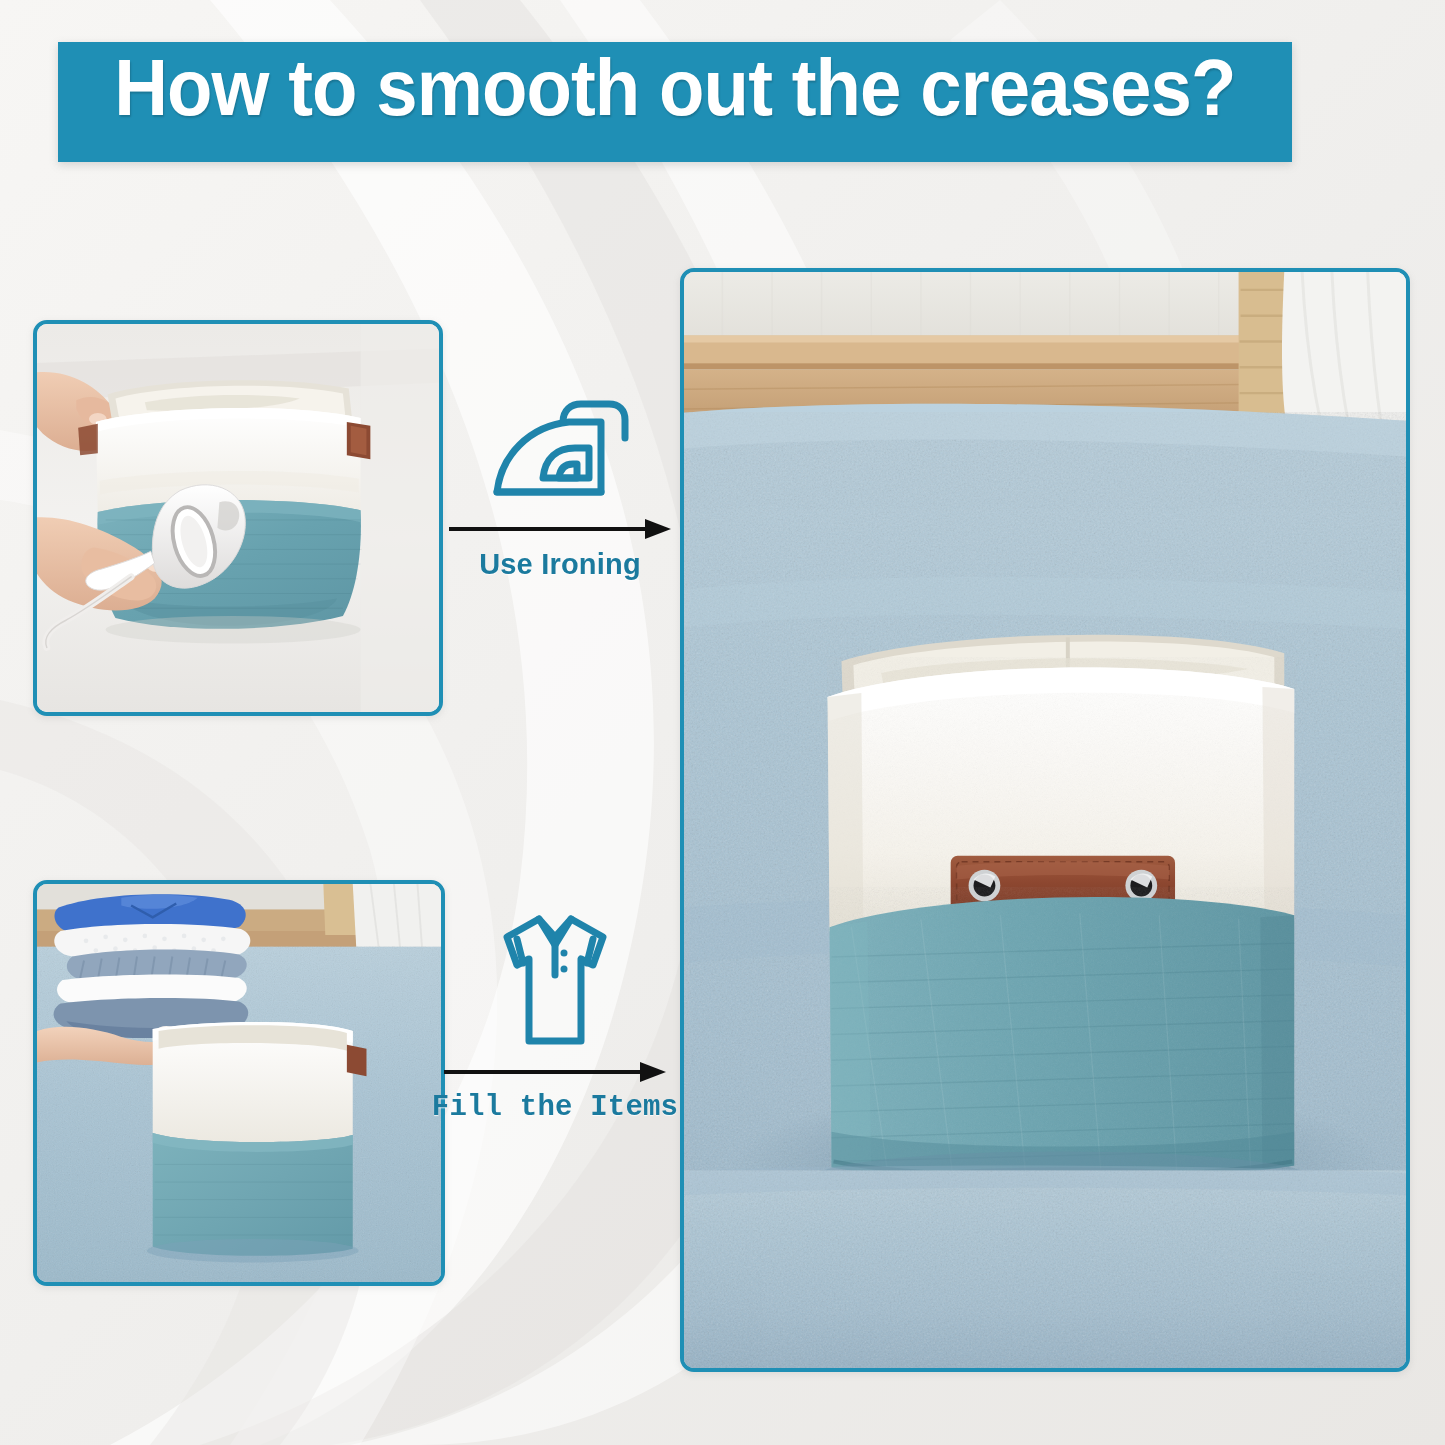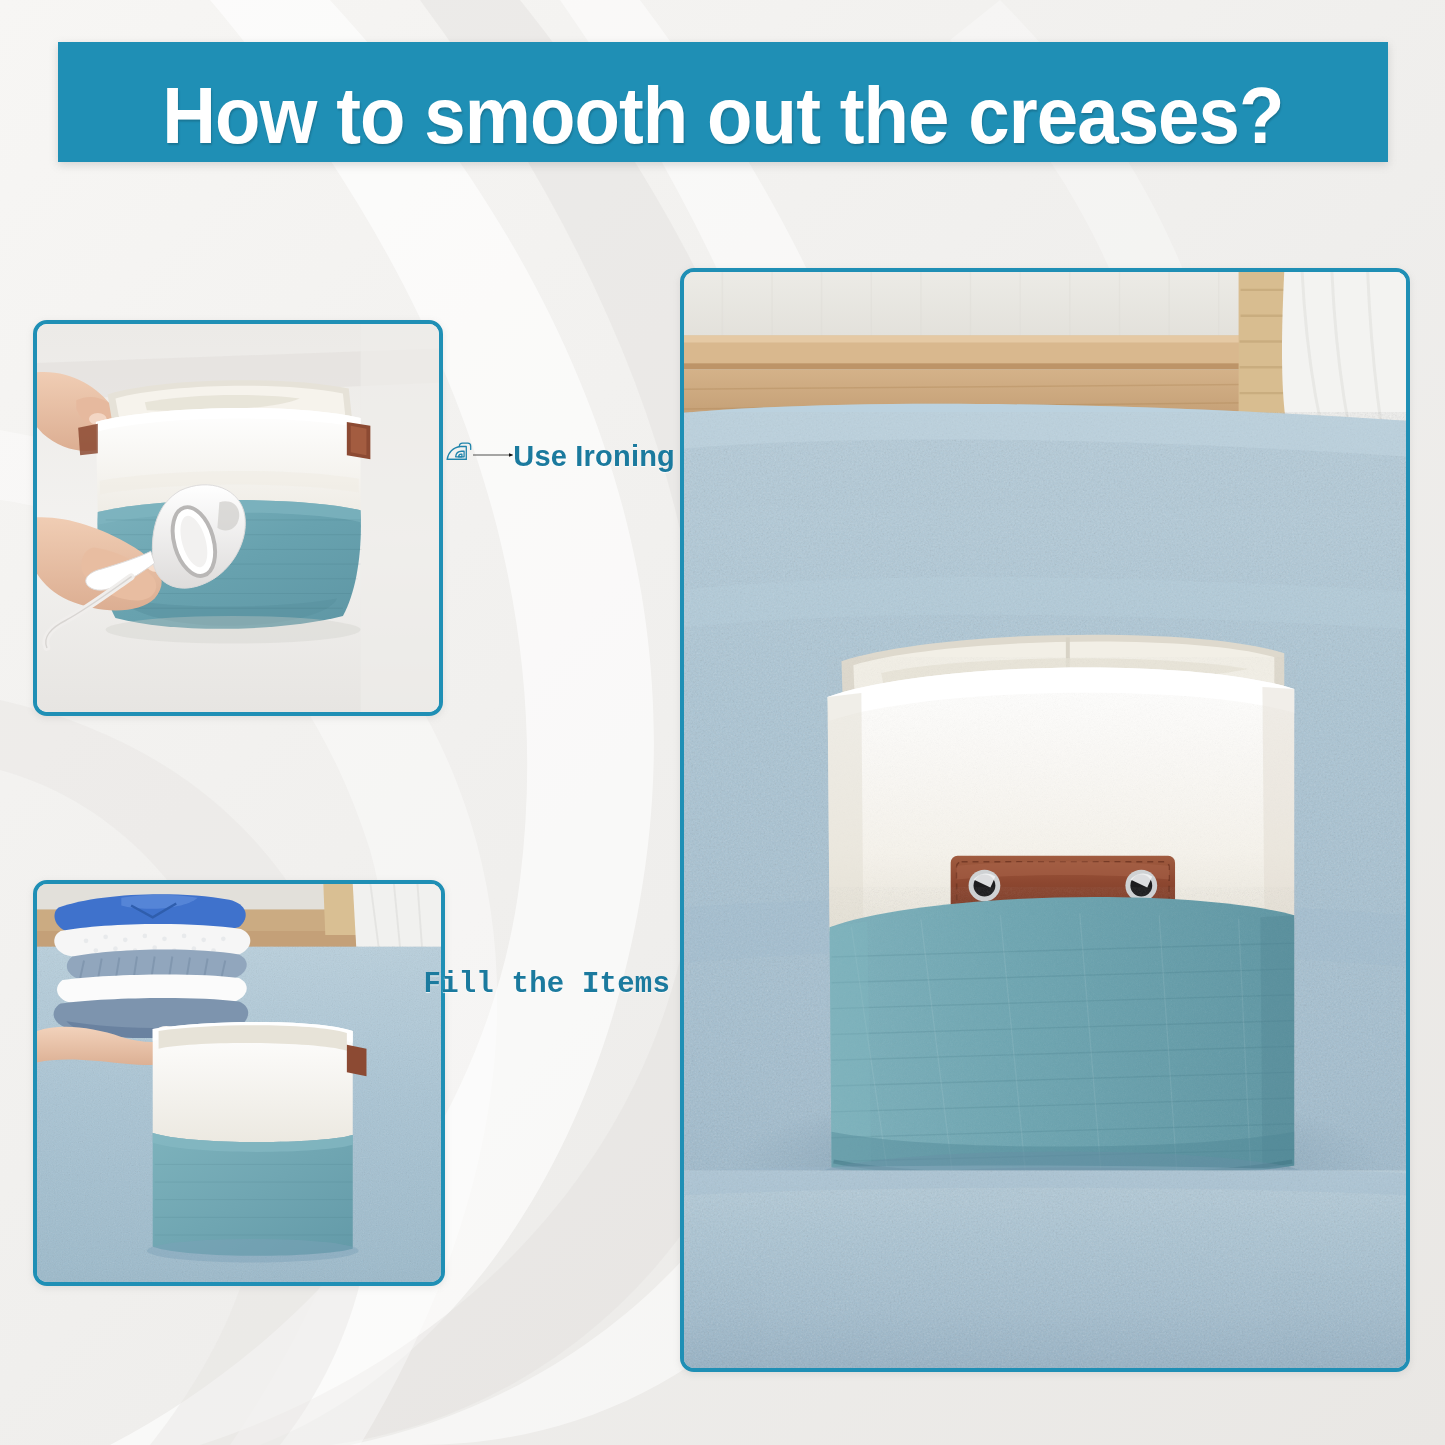--- a/index.html
+++ b/index.html
@@ -23,26 +23,26 @@
     width: 1445px;
     height: 1445px;
     z-index: 0;
   }
 
   
   .title-banner {
     position: absolute;
     left: 58px;
     top: 42px;
-    width: 1330px;
+    width: 1234px;
     height: 120px;
     background: #1f8fb5;
     z-index: 5;
     display: flex;
-    align-items: flex-end;
+    align-items: flex-start;
     justify-content: center;
     box-shadow: 0 3px 8px rgba(120,120,120,0.25);
   }
   .title-text {
     color: #ffffff;
     font-size: 80px;
     font-weight: bold;
     font-family: "Liberation Sans Narrow", "Liberation Sans", sans-serif;
     letter-spacing: -1px;
     white-space: nowrap;
@@ -65,21 +65,21 @@
   .panel-main { left: 680px; top: 268px; width: 730px; height: 1104px; }
 
   .photo { position: absolute; inset: 0; }
   .photo svg { display: block; width: 100%; height: 100%; }
 
   
   .step {
     position: absolute;
     z-index: 6;
     display: flex;
-    flex-direction: row;
+    flex-direction: column;
     align-items: center;
     width: 230px;
     justify-content: flex-end;
   }
   .step-ironing { left: 445px; top: 392px; }
   .step-fill    { left: 440px; top: 905px; font-family: Liberation Mono, monospace; }
 
   .step-icon { width: 150px; height: 120px; }
   .step-icon svg { display: block; width: 100%; height: 100%; }
 

